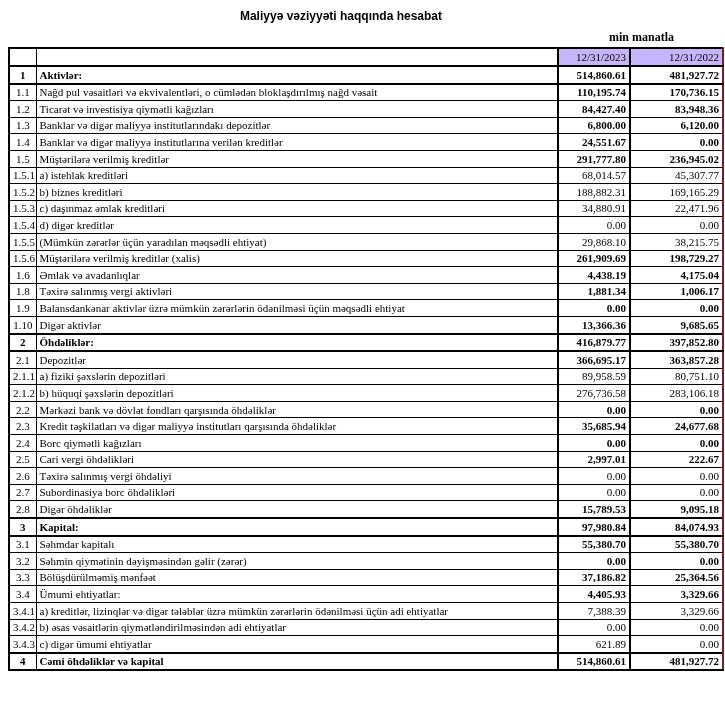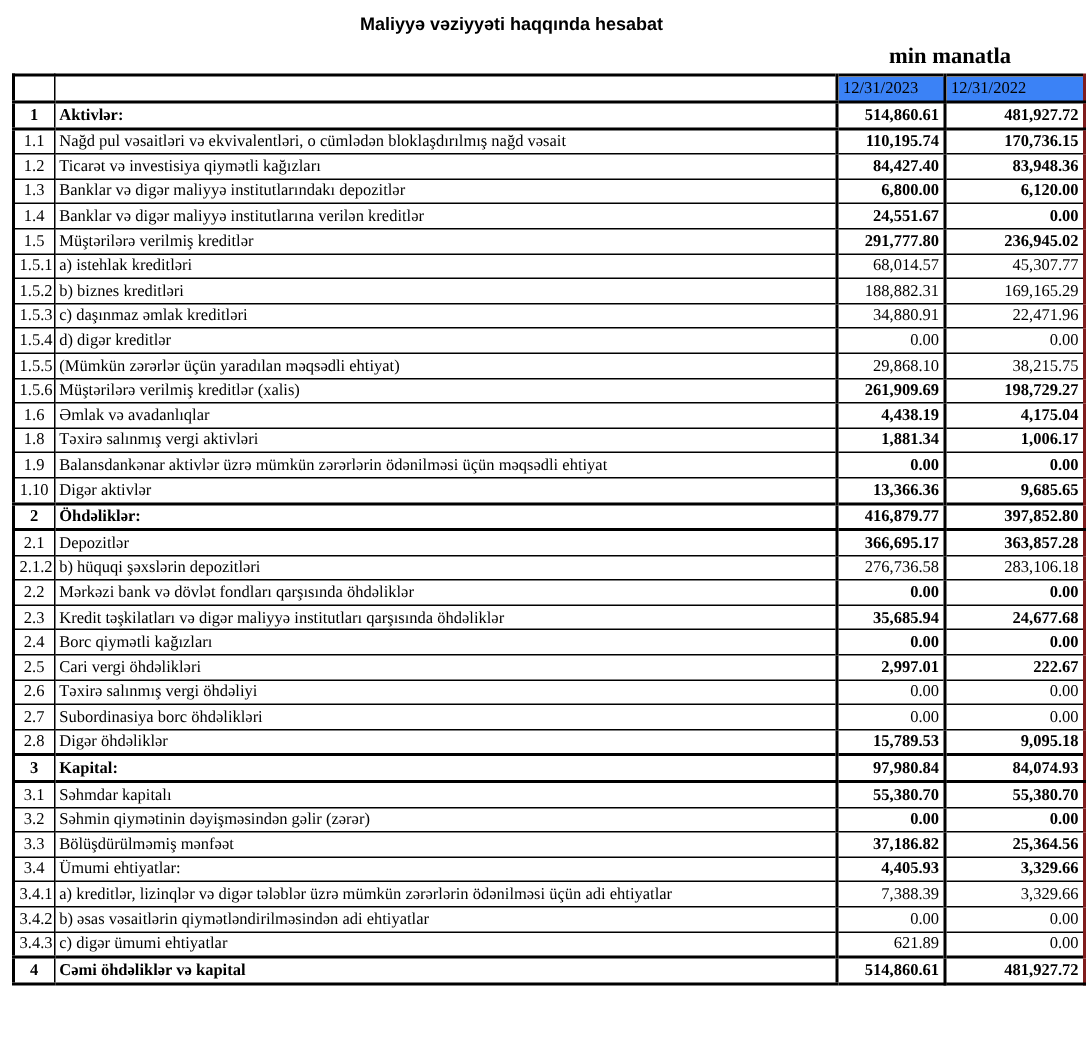--- a/index.html
+++ b/index.html
@@ -21,21 +21,21 @@
     text-align: center;
     font-family: "Liberation Sans", sans-serif;
     font-weight: bold;
     font-size: 12px;
     padding-top: 9px;
     letter-spacing: 0px;
   }
   .unit-note {
     text-align: right;
     font-weight: bold;
-    font-size: 15px;
+    font-size: 12px;
     margin: 7px 8px 2px 0;
   }
   table.fin {
     border-collapse: collapse;
     table-layout: fixed;
     margin-left: 8px;
     width: 714px;
     border: 2px solid #000;
   }
   table.fin td, table.fin th {
@@ -61,22 +61,22 @@
   }
   table.fin td:nth-child(4), table.fin th:nth-child(4) {
     border-right: 2px solid #7f1d1d;
   }
 
   tr.header-row th {
     height: 16px;
     border-bottom: 2px solid #000;
   }
   .date-cell {
-    background: #3b82f6;
-    text-align: left;
+    background: #c4b5fd;
+    text-align: right;
     font-weight: bold;
     font-size: 11px;
   }
   td.num {
     text-align: center;
     font-size: 10px;
     padding: 0 1px;
   }
   td.label {
     text-align: left;
@@ -219,20 +219,26 @@
           <td class="val">416,879.77</td>
           <td class="val">397,852.80</td>
         </tr>
         <tr class="bold-values">
           <td class="num">2.1</td>
           <td class="label">Depozitlər</td>
           <td class="val">366,695.17</td>
           <td class="val">363,857.28</td>
         </tr>
         <tr class="plain">
+          <td class="num">2.1.1</td>
+          <td class="label">a) fiziki şəxslərin depozitləri</td>
+          <td class="val">89,958.59</td>
+          <td class="val">80,751.10</td>
+        </tr>
+        <tr class="plain">
           <td class="num">2.1.2</td>
           <td class="label">b) hüquqi şəxslərin depozitləri</td>
           <td class="val">276,736.58</td>
           <td class="val">283,106.18</td>
         </tr>
         <tr class="bold-values">
           <td class="num">2.2</td>
           <td class="label">Mərkəzi bank və dövlət fondları qarşısında öhdəliklər</td>
           <td class="val">0.00</td>
           <td class="val">0.00</td>

